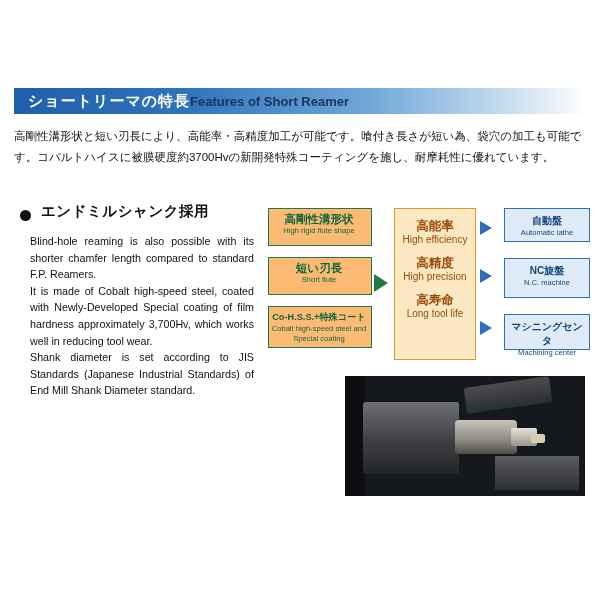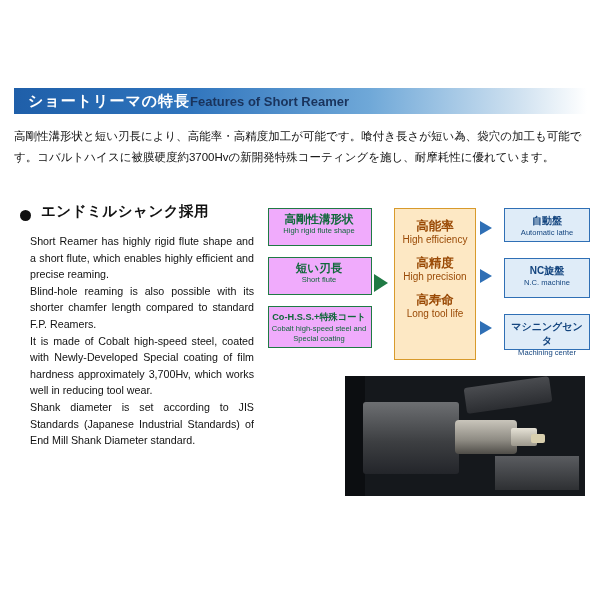--- a/index.html
+++ b/index.html
@@ -99,21 +99,21 @@
   }
   .col-a {
     position: absolute;
     left: 0;
     top: 0;
     width: 104px;
   }
   .box {
     box-sizing: border-box;
     border: 1.5px solid #1f7a44;
-    background: #f0abfc;
+    background: #fdba74;
     text-align: center;
     padding: 3px 2px 4px 0;
     margin-bottom: 11px;
   }
   .box .jp {
     display: block;
     color: #10683a;
     font-weight: bold;
     font-size: 11.5px;
     line-height: 14px;
@@ -284,21 +284,20 @@
 </div>
 
 <div class="intro">高剛性溝形状と短い刃長により、高能率・高精度加工が可能です。喰付き長さが短い為、袋穴の加工も可能です。コバルトハイスに被膜硬度約3700Hvの新開発特殊コーティングを施し、耐摩耗性に優れています。</div>
 
 <div class="section-head">
   <span class="bullet"></span>
   <span class="section-head-text">エンドミルシャンク採用</span>
 </div>
 
 <div class="body-text">
-  <p>Short Reamer has highly rigid flute shape and a short flute, which enables highly efficient and precise reaming.</p>
   <p>Blind-hole reaming is also possible with its shorter chamfer length compared to standard F.P. Reamers.</p>
   <p>It is made of Cobalt high-speed steel, coated with Newly-Developed Special coating of film hardness approximately 3,700Hv, which works well in reducing tool wear.</p>
   <p>Shank diameter is set according to JIS Standards (Japanese Industrial Standards) of End Mill Shank Diameter standard.</p>
 </div>
 
 <div class="diagram">
 
   <div class="col-a">
     <div class="box" style="height:38px;">
       <span class="jp">高剛性溝形状</span>

